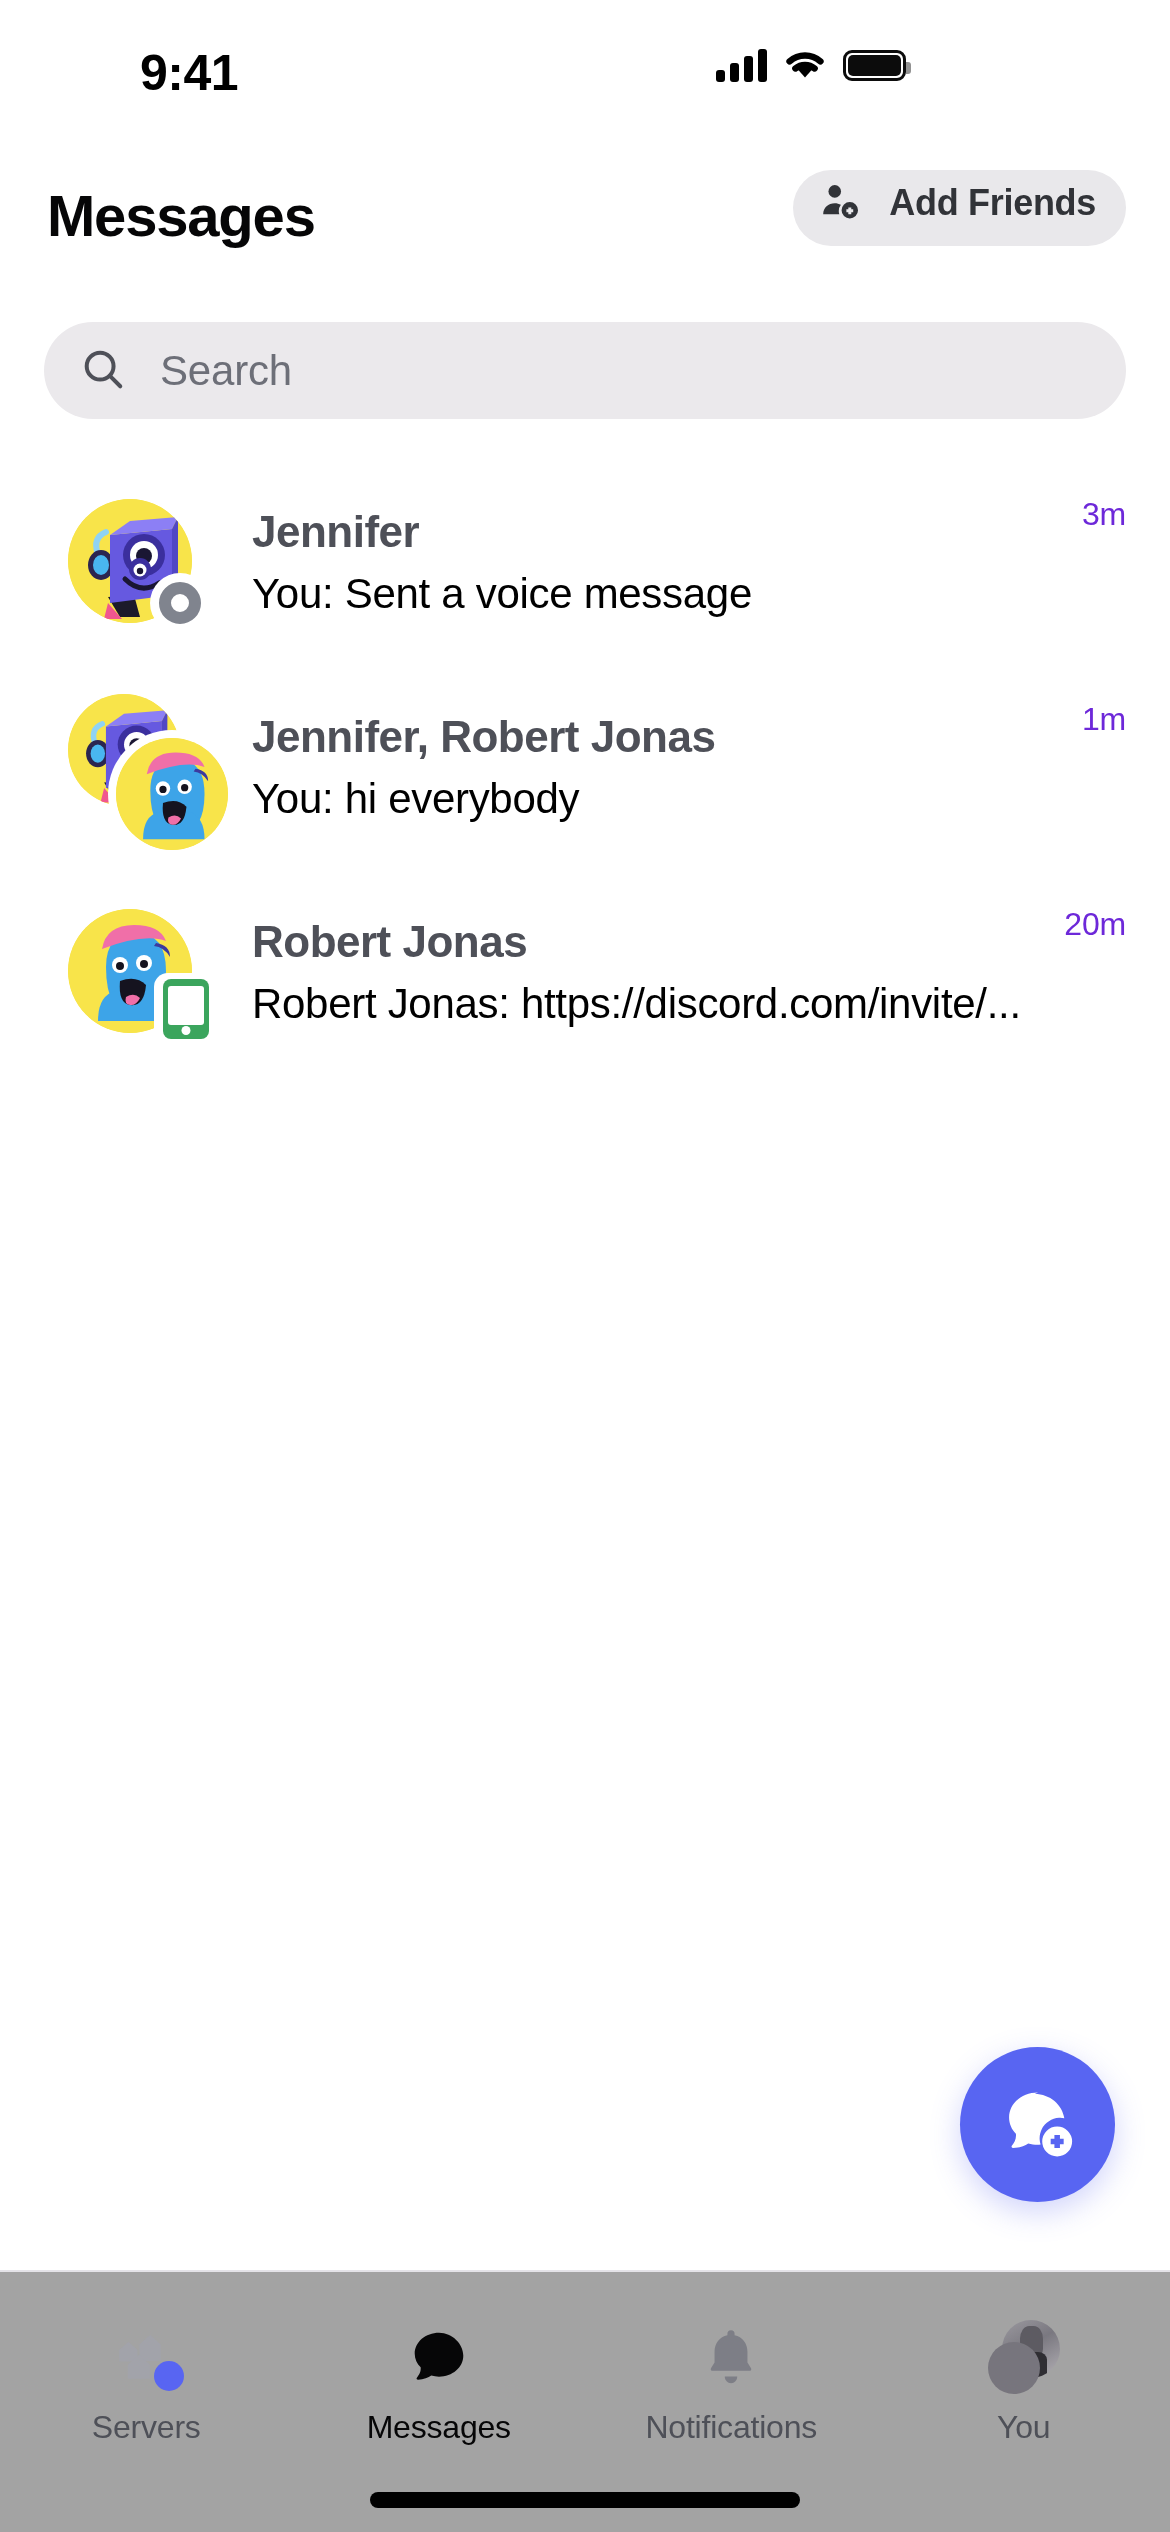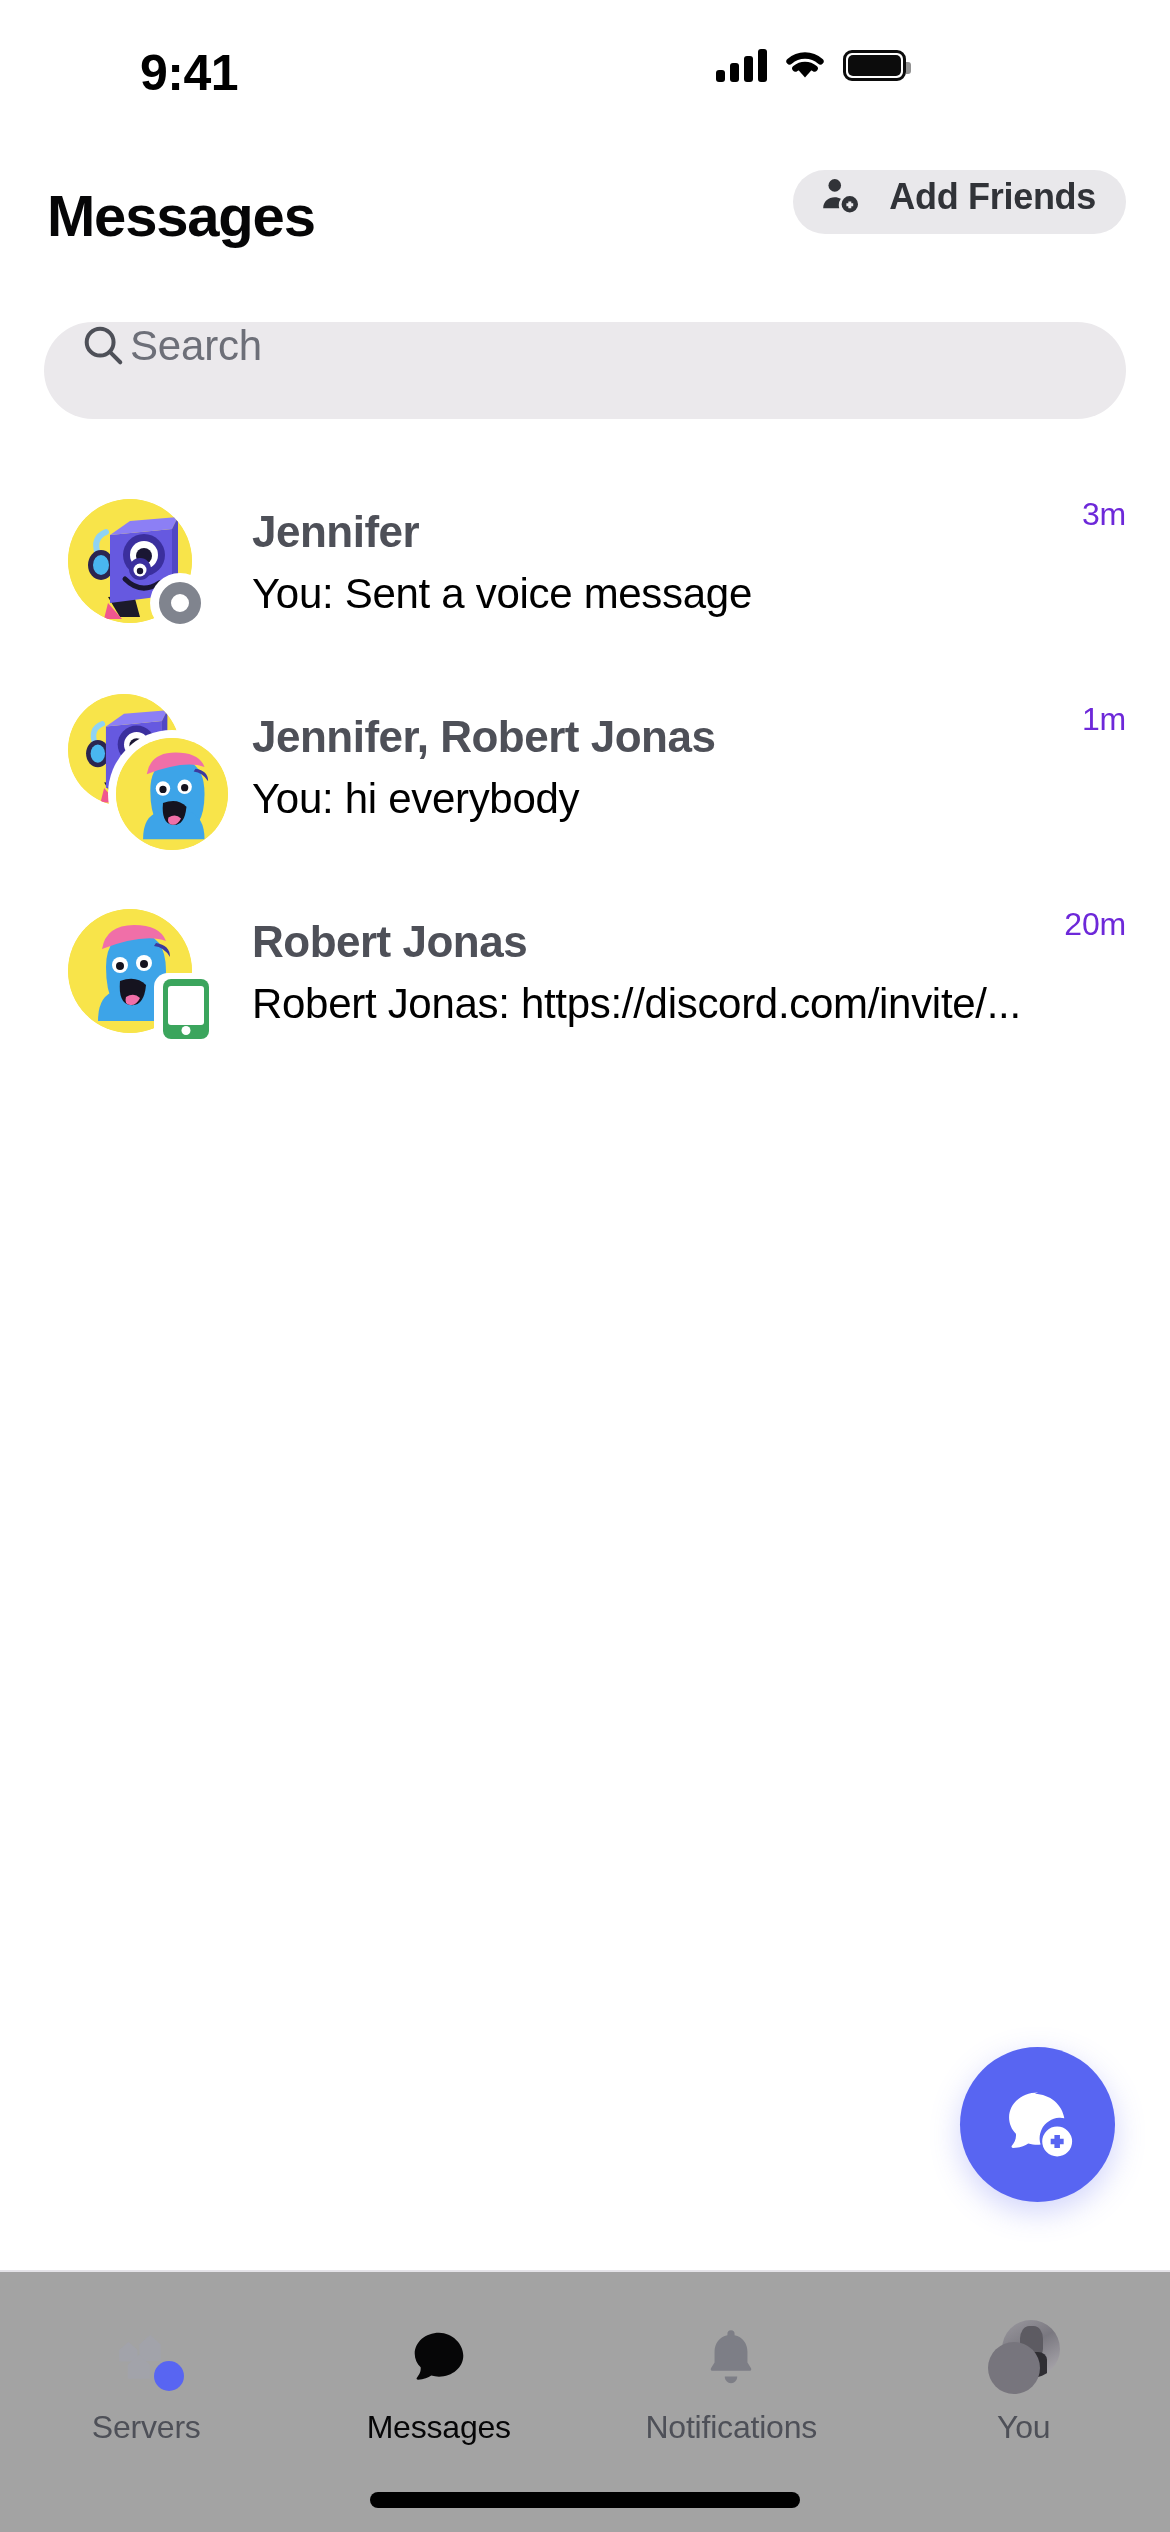--- a/index.html
+++ b/index.html
@@ -86,21 +86,21 @@
     position: absolute;
     left: 47px; top: 12px;
     font-size: 58px;
     font-weight: 700;
     color: #060607;
     letter-spacing: -1.2px;
   }
   #add-friends-button {
     position: absolute;
     right: 44px; top: 0px;
-    height: 64px;
+    height: 76px;
     padding: 0 30px 11px 26px;
     display: flex;
     align-items: center;
     gap: 28px;
     background: #E9E8EB;
     border: none;
     border-radius: 38px;
     cursor: pointer;
   }
   #add-friends-button .label {
@@ -111,23 +111,23 @@
   }
 
   
   #search-bar {
     position: absolute;
     left: 44px; top: 322px;
     width: 1082px; height: 97px;
     background: #EBE9EC;
     border-radius: 49px;
     display: flex;
-    align-items: flex-start;
+    align-items: center;
     padding-left: 36px;
-    gap: 4px;
+    gap: 34px;
     cursor: text;
   }
   #search-placeholder {
     font-size: 42px;
     color: #6D6F78;
     letter-spacing: -0.2px;
   }
 
   
   #chat-list {

